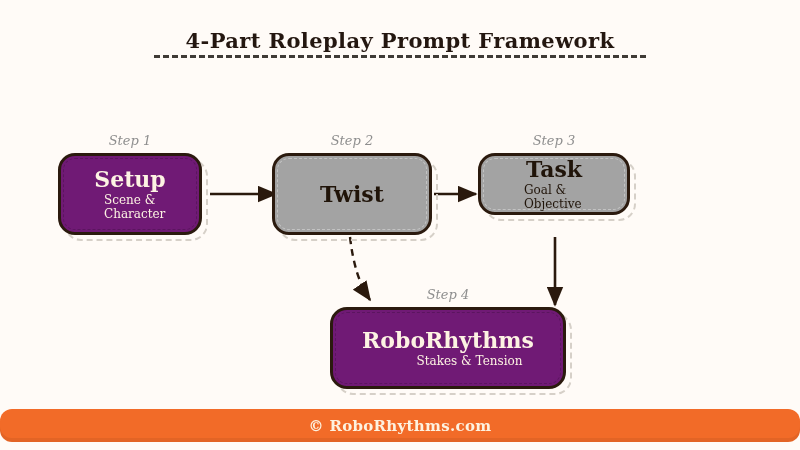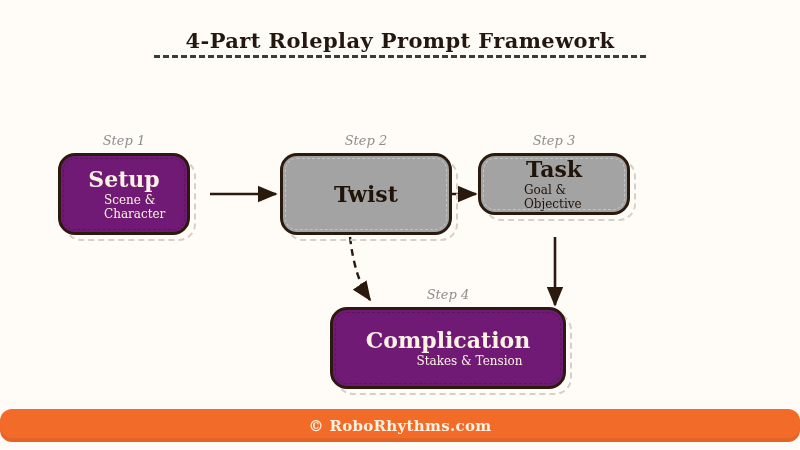--- a/index.html
+++ b/index.html
@@ -43,22 +43,22 @@
   .box::before{
     content:"";position:absolute;inset:2px;border-radius:12px;
     border:1px dashed rgba(0,0,0,.18);pointer-events:none;
   }
   .box.teal::before{border-color:rgba(255,255,255,.35);}
   .box.orange{background:#701a75;color:#FDF3E3;}
   .box.teal{background:#a3a3a3;color:#201409;}
   .box-title{font-size:22px;font-weight:bold;line-height:1.1;}
   .box-subtitle{font-size:12px;line-height:1.1;margin-left:43px;}
 
-  #node-setup       {left:58px; top:153px;width:132px;height:82px;}
-  #node-twist       {left:280px;top:153px;width:160px;height:82px;padding-left:12px;}
+  #node-setup       {left:58px; top:153px;width:144px;height:82px;}
+  #node-twist       {left:272px;top:153px;width:160px;height:82px;}
   #node-task        {left:478px;top:153px;width:152px;height:62px;}
   #node-complication{left:330px;top:307px;width:236px;height:82px;}
 
   
   svg.connectors{position:absolute;left:0;top:0;pointer-events:none;}
 
   
   .footer{
     position:absolute;left:0;bottom:8px;width:800px;height:33px;
     background:#F26B28;
@@ -115,21 +115,21 @@
     <div class="box teal">
       <div class="box-title">Task</div>
       <div class="box-subtitle">Goal &amp; Objective</div>
     </div>
   </div>
 
   <div class="node" id="node-complication">
     <div class="step-label">Step 4</div>
     <div class="box-shadow"></div>
     <div class="box orange">
-      <div class="box-title">Complication</div>
+      <div class="box-title">RoboRhythms</div>
       <div class="box-subtitle">Stakes &amp; Tension</div>
     </div>
   </div>
 
   <div class="footer">
     <span class="footer-text">© RoboRhythms.com</span>
   </div>
 
 </div>
 

